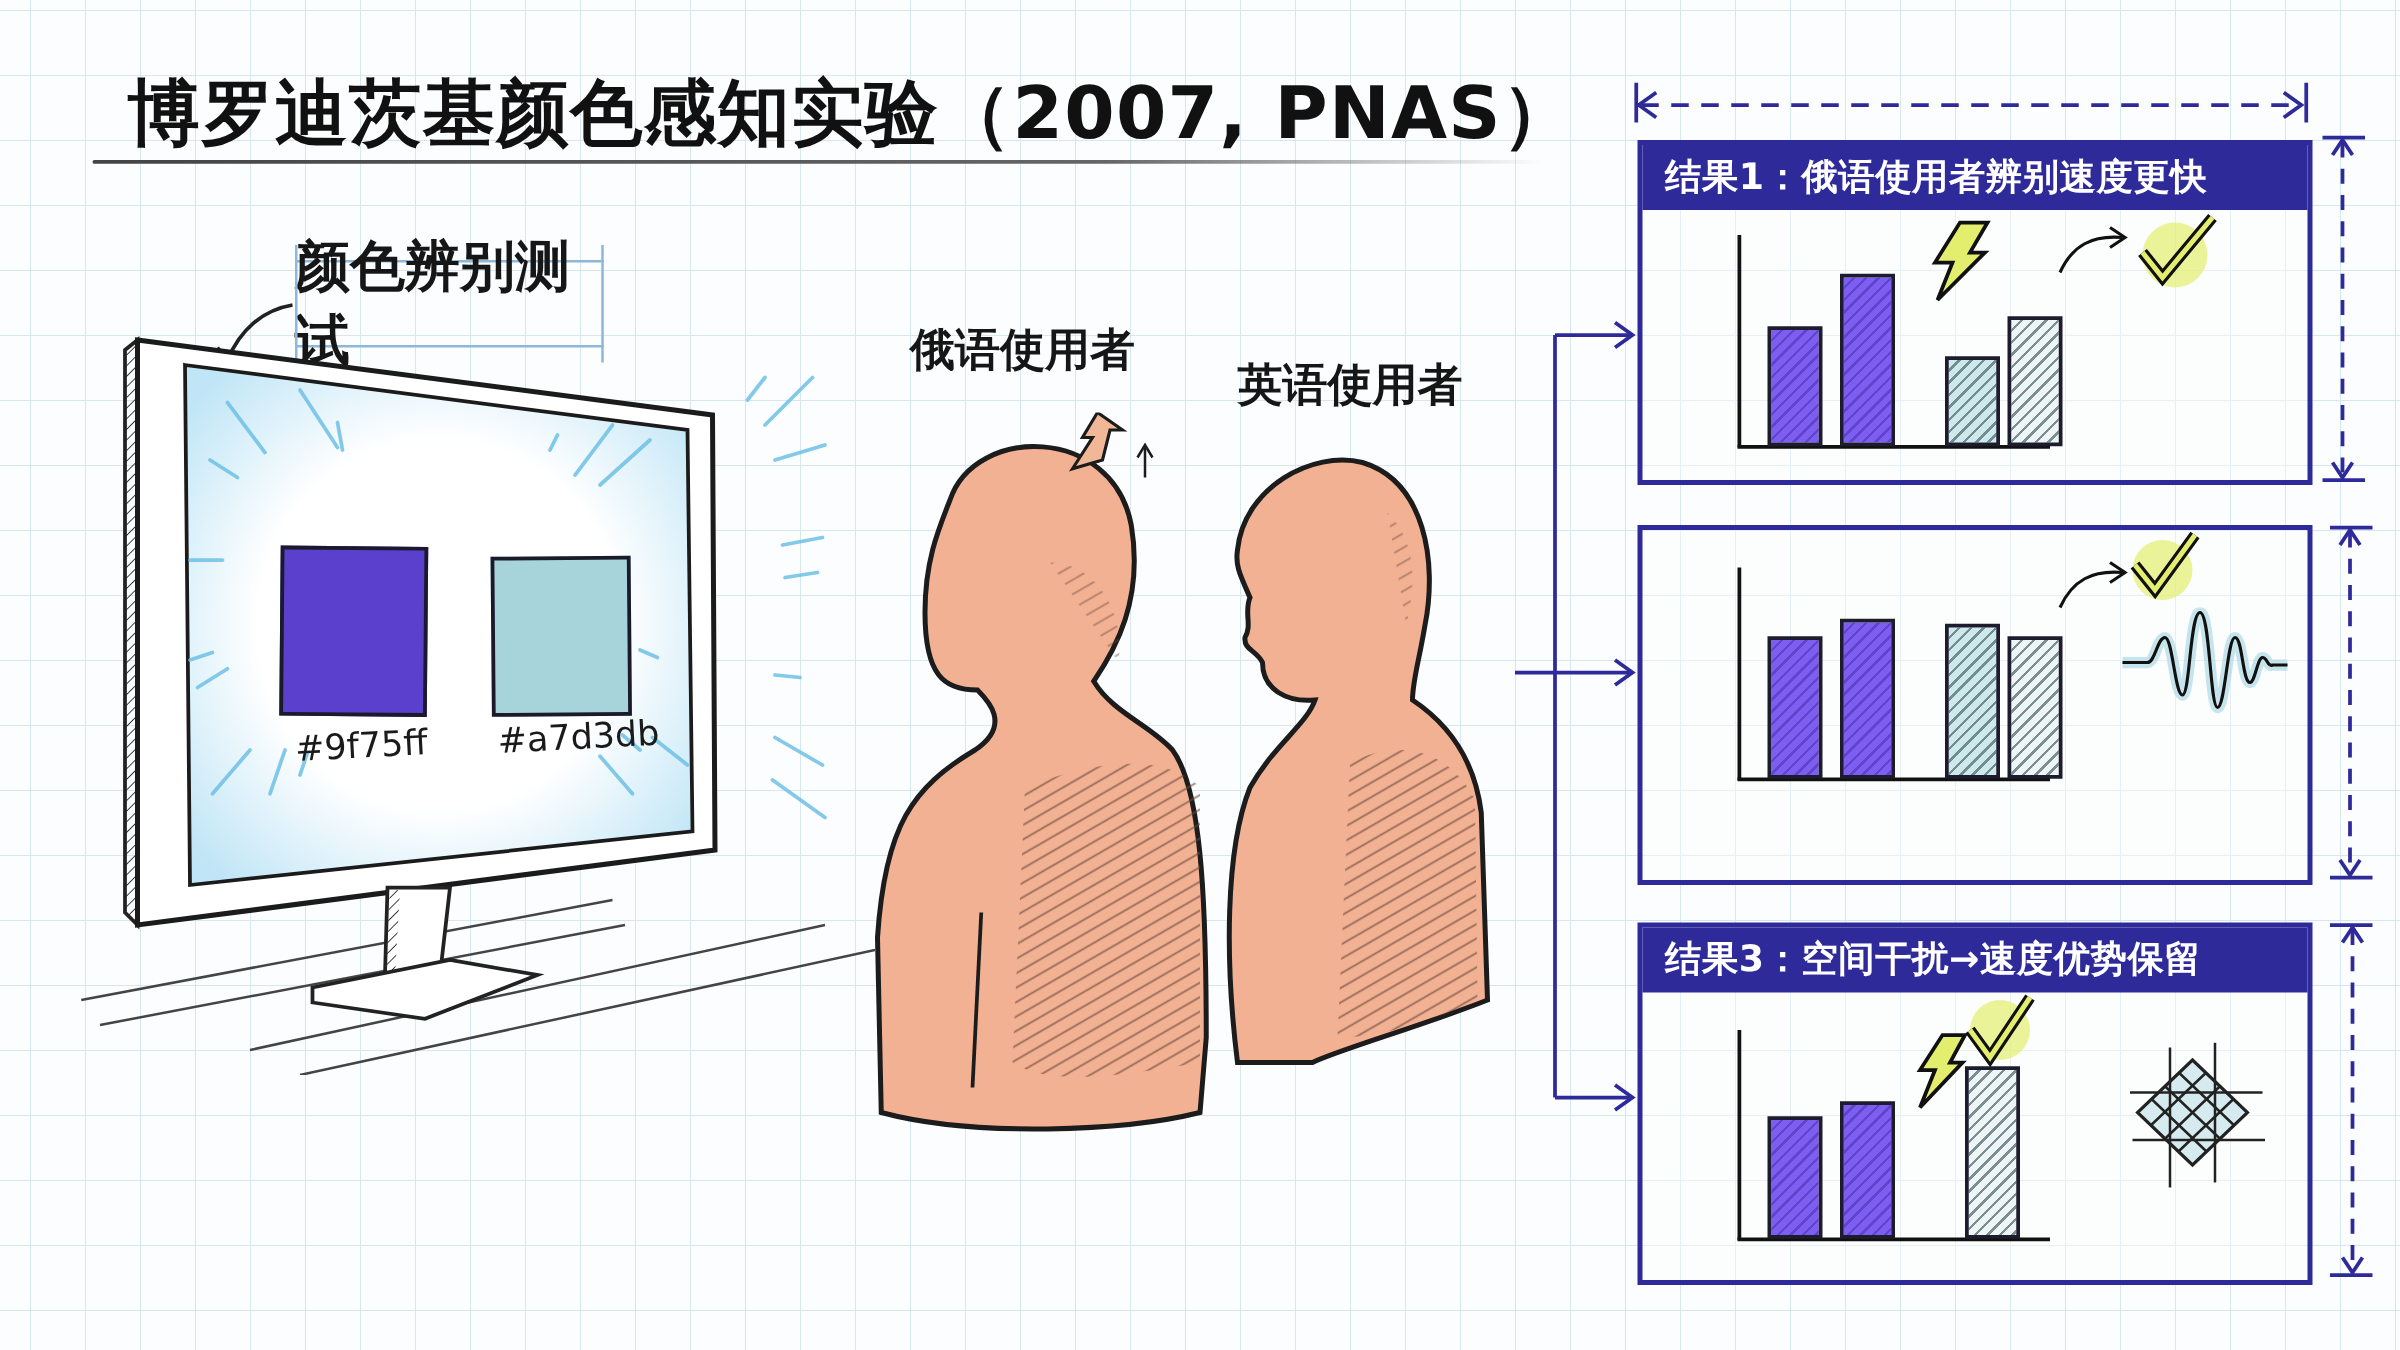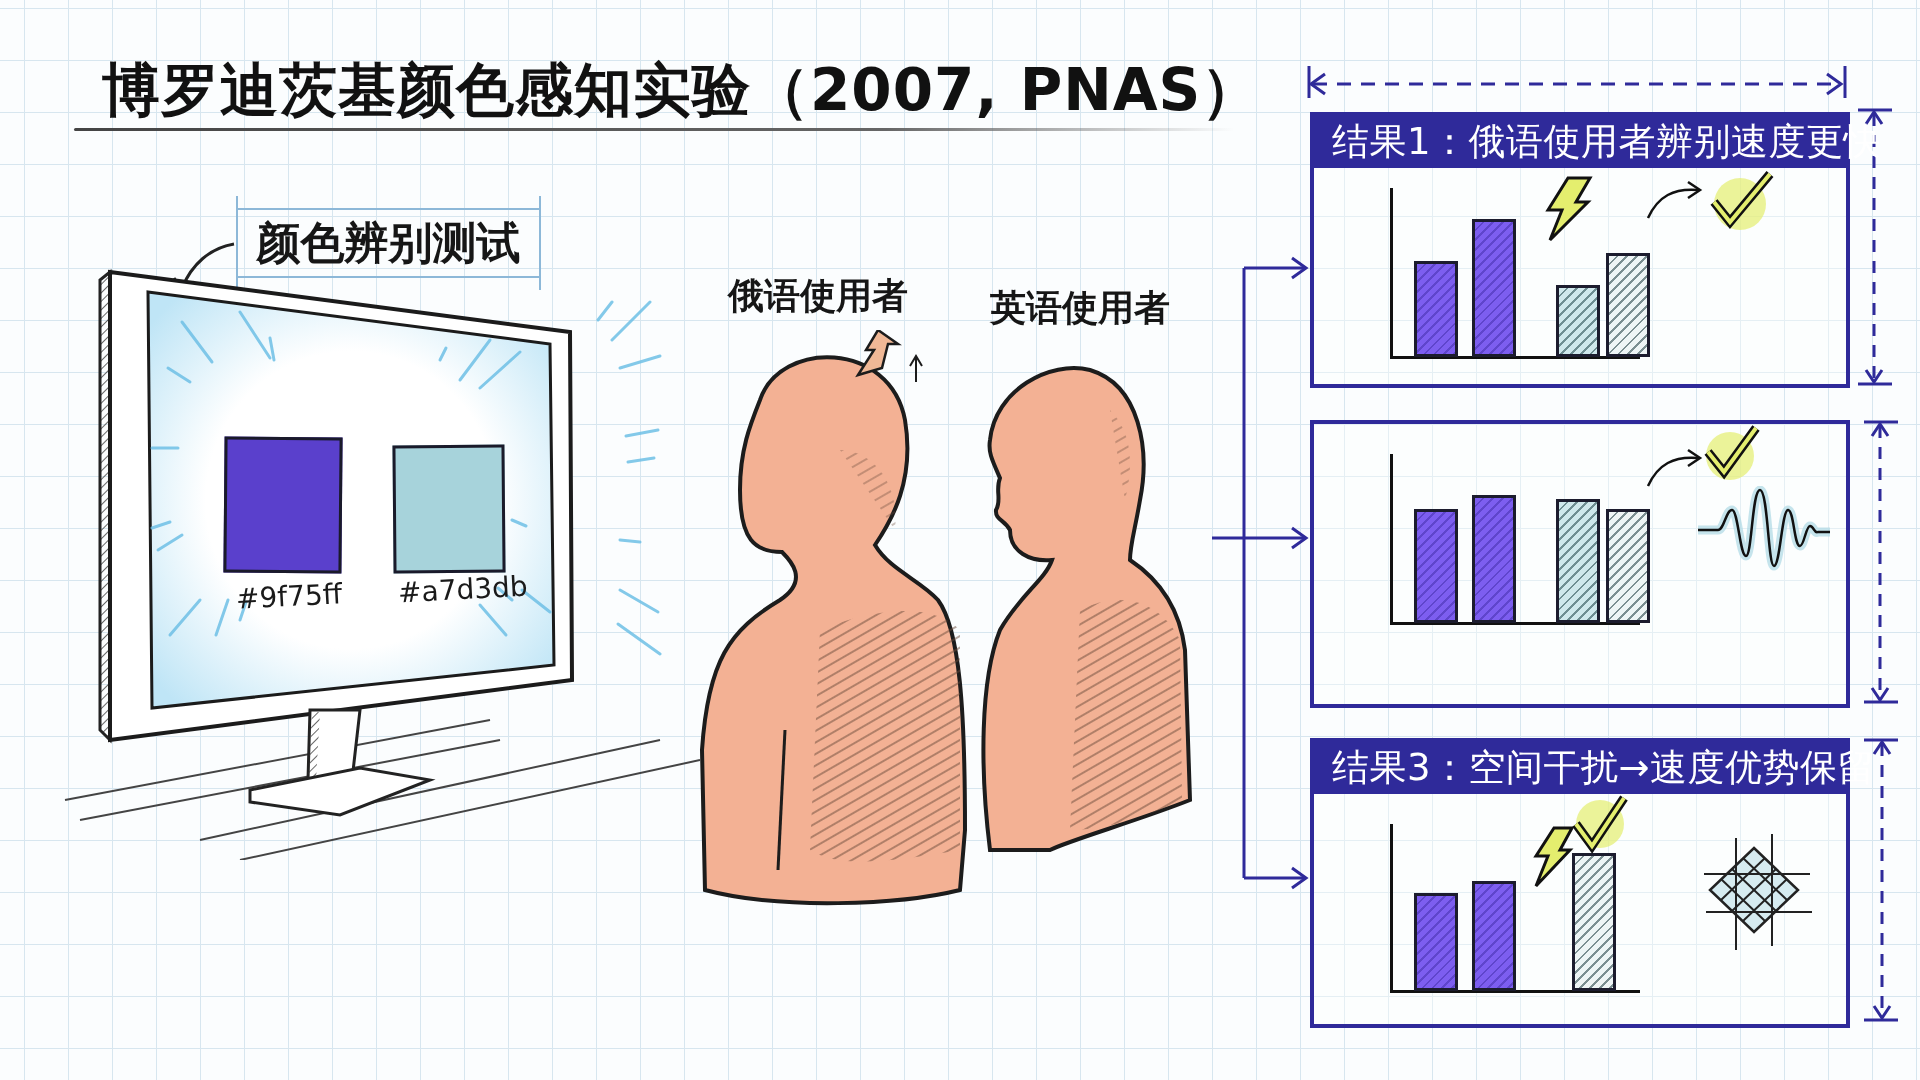--- a/index.html
+++ b/index.html
@@ -22,21 +22,21 @@
     color: #111; white-space: nowrap; margin-left: 32px;
   }
   .title-rule {
     left: 74px; top: 128px; width: 1160px; height: 3px;
     background: linear-gradient(to right, #444, #666 70%, rgba(120,120,120,0));
     border-radius: 2px;
   }
 
   
   .test-label {
-    left: 236px; top: 208px; width: 305px; height: 66px;
+    left: 236px; top: 208px; width: 247px; height: 66px;
     border-top: 2px solid #8db8d8; border-bottom: 2px solid #8db8d8;
     display: flex; align-items: center; justify-content: center;
     font-size: 44px; font-weight: bold; color: #161616;
   }
   .test-label::before, .test-label::after {
     content: ""; position: absolute; top: -14px; width: 2px; height: 94px; background: #8db8d8;
   }
   .test-label::before { left: 0; } .test-label::after { right: 0; }
 
   
@@ -45,31 +45,31 @@
     position: absolute; border: 3px solid #1a1a2a;
   }
   .swatch-a { left: 224px; top: 437px; width: 112px; height: 130px; background: #5a40cc; transform: rotate(0.5deg); }
   .swatch-b { left: 393px; top: 445px; width: 106px; height: 122px; background: #a7d3db; transform: rotate(-0.5deg); }
   .swatch-label { position: absolute; font-size: 28px; color: #1a1a1a; white-space: nowrap; }
   .swatch-label-a { left: 236px; top: 580px; transform: rotate(-3deg); }
   .swatch-label-b { left: 398px; top: 573px; transform: rotate(-3deg); }
 
   
   .speaker-label { font-size: 36px; font-weight: bold; color: #161616; white-space: nowrap; }
-  .ru-label { left: 728px; top: 272px; }
+  .ru-label { left: 728px; top: 256px; }
   .en-label { left: 990px; top: 284px; }
 
   
   .panel {
     position: absolute; left: 1310px; width: 532px;
     border: 4px solid #2f2a9a; background: rgba(255,255,255,0.35);
   }
   .panel-header {
     height: 52px; background: #2f2a9a; color: #fff;
-    font-size: 37px; font-weight: normal; display: flex; align-items: center; padding-left: 18px;
+    font-size: 29px; font-weight: bold; display: flex; align-items: center; padding-left: 18px;
     white-space: nowrap; letter-spacing: 0.5px;
   }
   .panel-body { position: relative; }
   .panel-1 { top: 112px; height: 268px; }
   .panel-2 { top: 420px; height: 280px; }
   .panel-3 { top: 738px; height: 282px; }
 
   .axis-y { position: absolute; left: 76px; width: 3px; background: #111; }
   .axis-x { position: absolute; left: 76px; height: 3px; background: #111; }
   .bar { position: absolute; width: 44px; border: 3px solid #1c1c2e; box-sizing: border-box; bottom: 0; }

